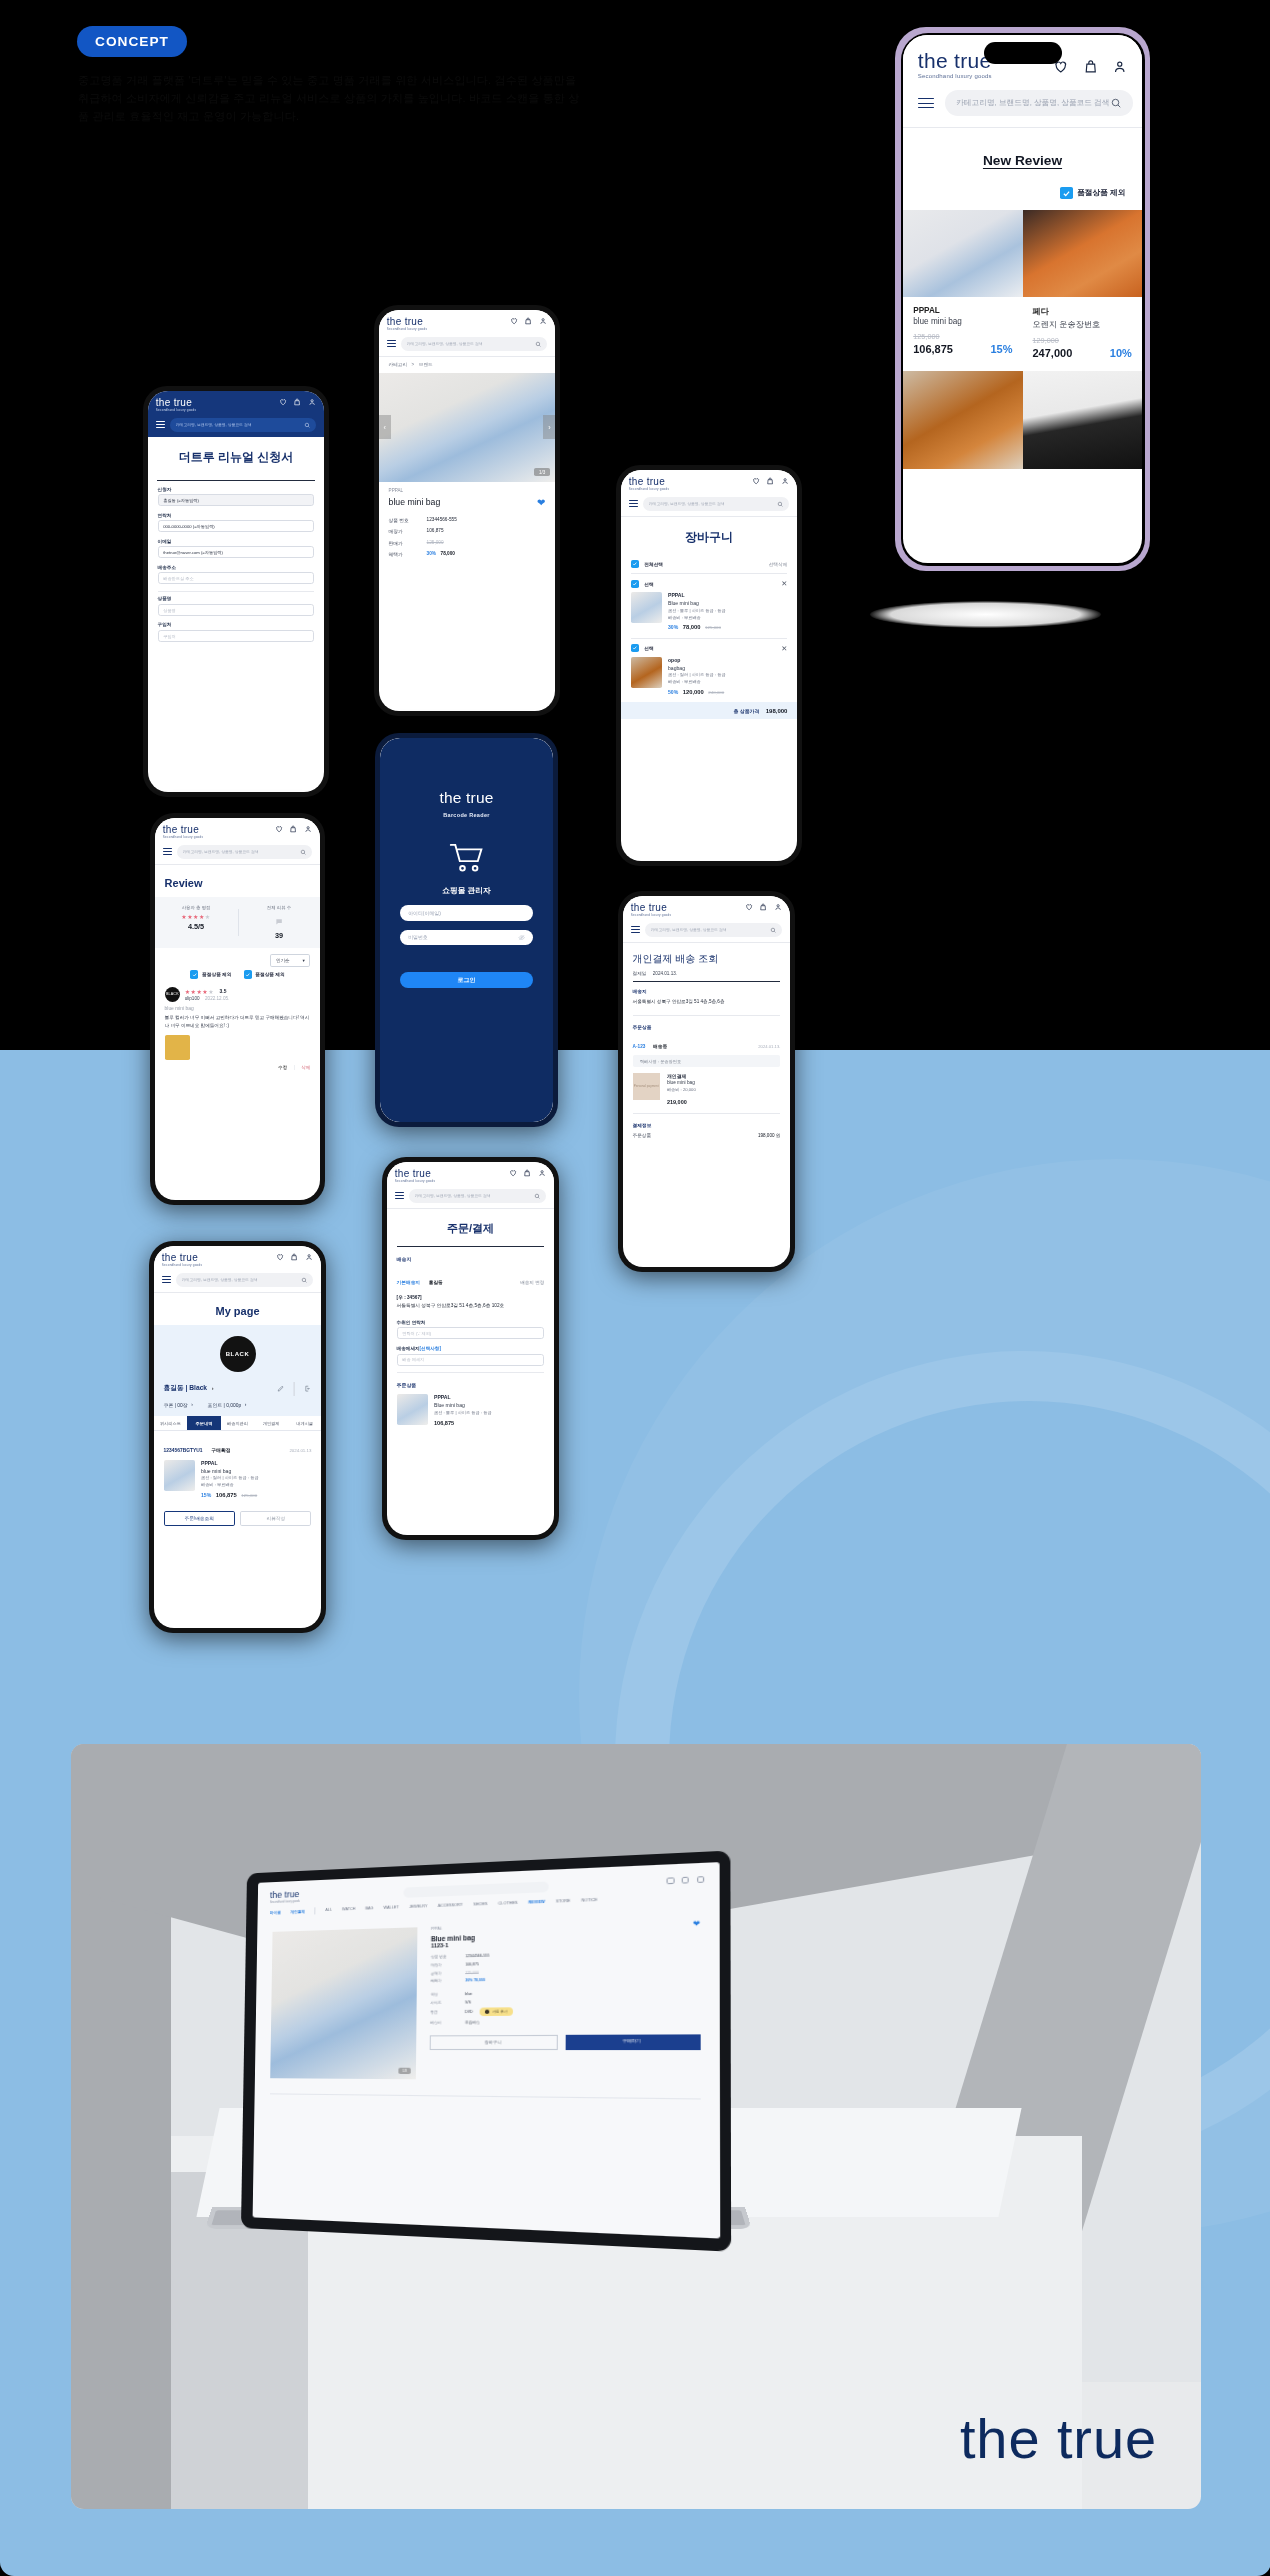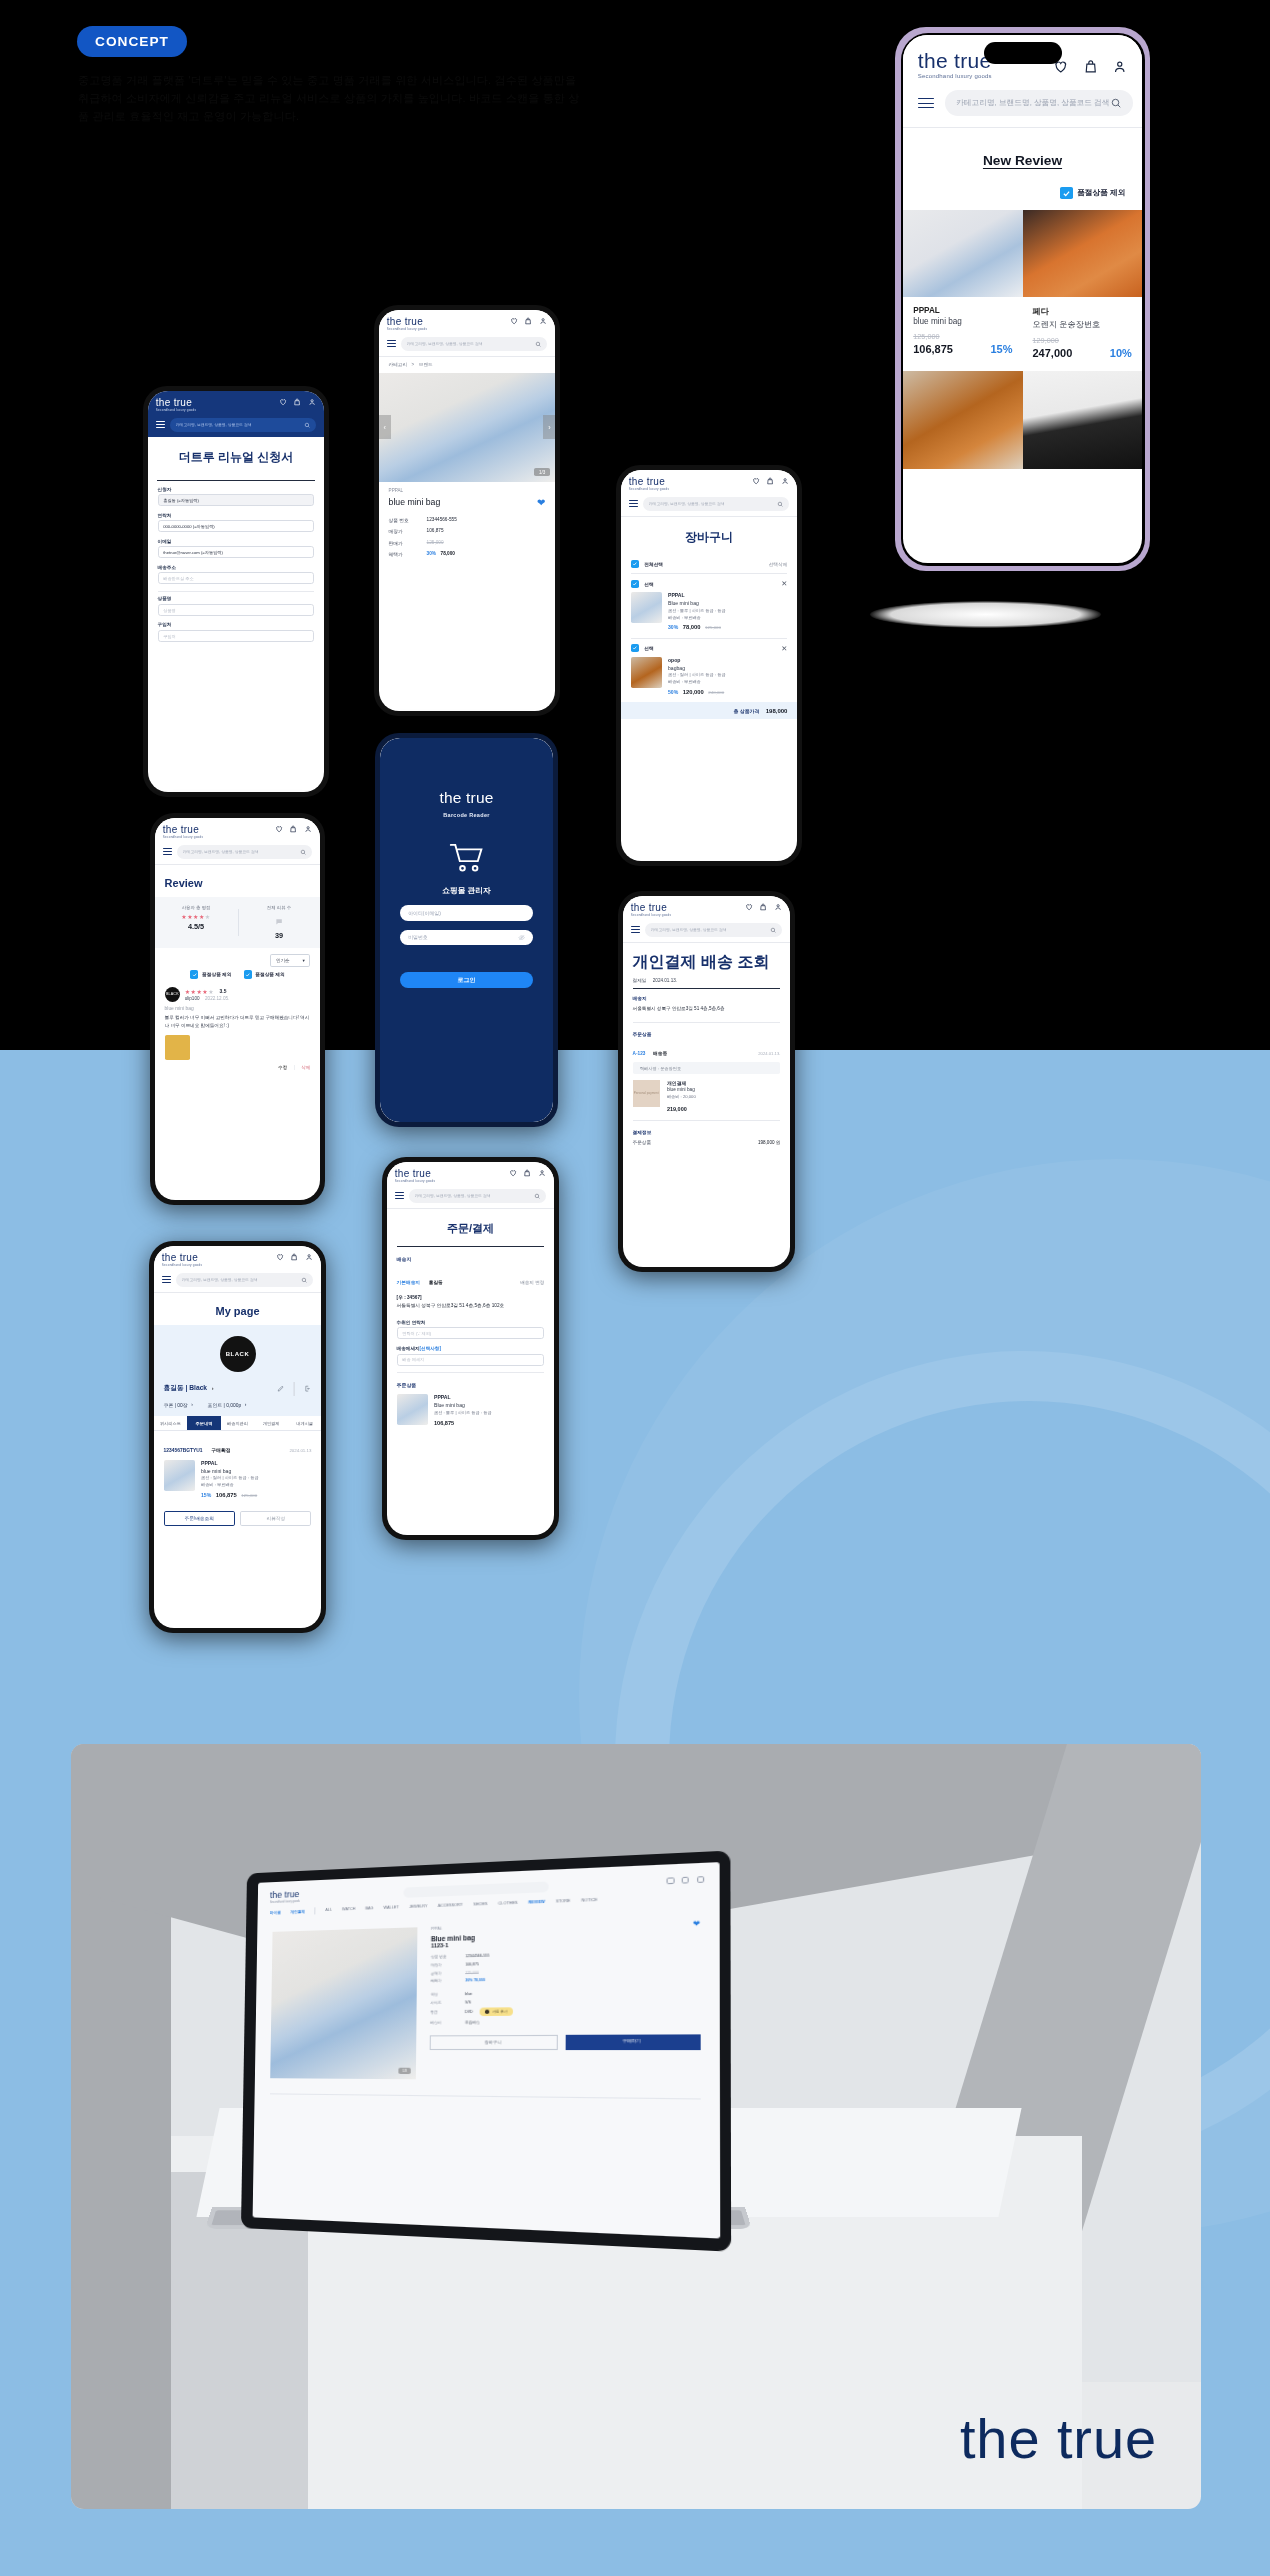--- a/index.html
+++ b/index.html
@@ -3,21 +3,21 @@
 <meta charset="utf-8">
 <style>
   * { margin:0; padding:0; box-sizing:border-box; }
   html,body { width:1271px; }
   body {
     font-family:"Liberation Sans", sans-serif;
     background:#000;
     width:1271px; height:2576px;
     position:relative; overflow:hidden;
   }
-  .stage { position:relative; width:1271px; height:2576px; overflow:hidden; }
+  .stage { position:relative; width:1271px; height:2576px; overflow:hidden;border-radius:14px; }
 
   
   .bg-dark { position:absolute; left:0; top:0; width:1271px; height:1050px; background:#000; }
   .bg-blue { position:absolute; left:0; top:1050px; width:1271px; height:1526px; background:#8cbde4; overflow:hidden; }
   .ring1 { position:absolute; right:-164px; top:301px; width:820px; height:820px; border-radius:50%;
            background:#9cc6e8; }
   .ring2 { position:absolute; right:-118px; top:351px; width:720px; height:720px; border-radius:50%;
            background:#8cbde4; }
   .ring3 { position:absolute; right:-383px; top:109px; width:1075px; height:1075px; border-radius:50%;
            background:rgba(255,255,255,.055); }
@@ -783,21 +783,21 @@
             <svg viewBox="0 0 24 24" fill="none" stroke="#5a6374" stroke-width="2">
                 <circle cx="11" cy="11" r="6.5"></circle>
                 <path d="M16 16l4.5 4.5"></path>
               </svg>
           </div>
         </div>
       </div>
       <div class="divider"></div>
 
       <div style="padding:9px 10px 0;">
-        <div style="font-size:16px; font-weight:bold; color:#17306b;">개인결제 배송 조회</div>
+        <div style="font-size:10px; font-weight:normal; color:#17306b;">개인결제 배송 조회</div>
         <div style="display:flex; gap:6.4px; margin-top:4.6px;">
           <span style="font-size:4.6px; color:#3b4353;">결제일</span>
           <span style="font-size:4.6px; color:#3b4353;">2024.01.13.</span>
         </div>
       </div>
       <div class="hr-dark" style="margin:5.5px 10px;"></div>
 
       <div style="padding:0 10px;">
         <div class="tr-badge">배송지</div>
         <div style="font-size:4.6px; color:#212836; margin-top:4.6px; line-height:8.2px;">서울특별시 성북구 안암로3길 51 4층,5층,6층</div>

